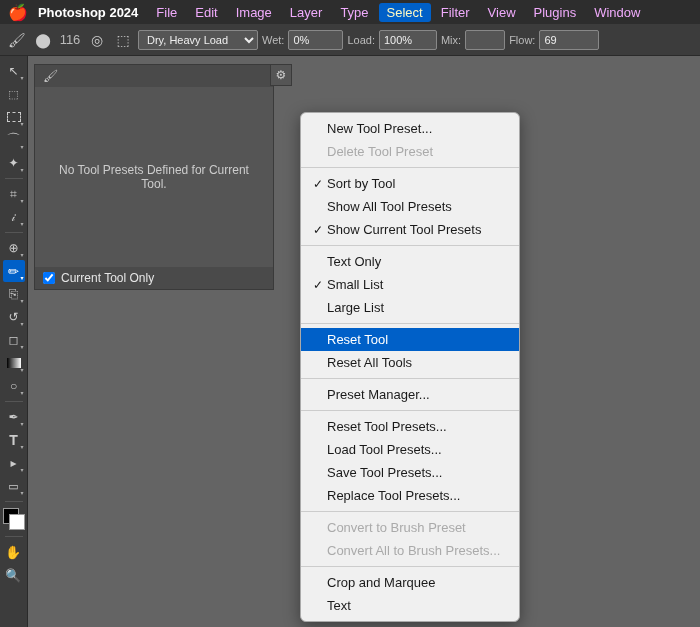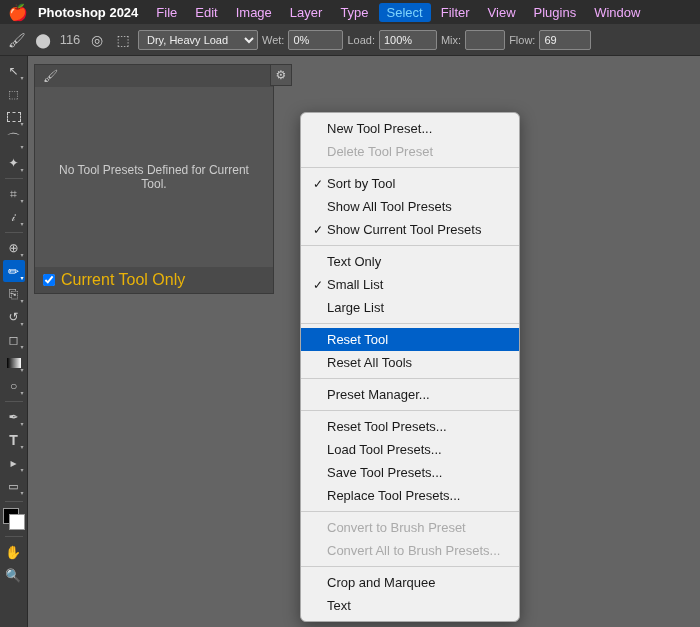--- a/index.html
+++ b/index.html
@@ -35,21 +35,21 @@
       color: #fff;
     }
     .menubar-item {
       padding: 2px 8px;
       border-radius: 3px;
       cursor: pointer;
       color: #f0abfc;
     }
     .menubar-item:hover, .menubar-item.active {
       background: #0060c8;
-      color: #7dd3fc;
+      color: #fef9c3;
       text-align: right;
     }
 
     
     .toolbar {
       display: flex;
       align-items: center;
       height: 32px;
       background: #3c3c3c;
       padding: 0 6px;
@@ -204,22 +204,22 @@
       align-items: center;
       padding: 4px 8px;
       background: #4a4a4a;
       gap: 6px;
     }
     .tp-checkbox {
       width: 12px;
       height: 12px;
     }
     .tp-footer-label {
-      font-size: 16px;
-      color: #eab308;
+      font-size: 12px;
+      color: #e5e5e5;
       text-align: right;
     }
 
     
     .panel-gear {
       position: absolute;
       top: 8px;
       left: 270px;
       width: 22px;
       height: 22px;
@@ -311,21 +311,21 @@
   <select class="toolbar-dropdown">
     <option>Dry, Heavy Load</option>
   </select>
   <span class="toolbar-label">Wet:</span>
   <input class="toolbar-value" style="width: 55px;" value="0%" readonly="">
   <span class="toolbar-label">Load:</span>
   <input class="toolbar-value" style="width: 58px;" value="100%" readonly="">
   <span class="toolbar-label">Mix:</span>
   <input class="toolbar-value" style="width: 40px;" value="" readonly="">
   <span class="toolbar-label">Flow:</span>
-  <input class="toolbar-value" style="width: 52px;" value="69" readonly="">
+  <input class="toolbar-value" style="width: 60px;" value="69" readonly="">
 </div>
 
 <div class="main-area">
 
   <div class="left-toolbar">
     <div class="lt-icon">
       <span style="font-size:12px;">↖</span>
         <span class="sub-arrow">▾</span>
     </div>
     <div class="lt-icon">

